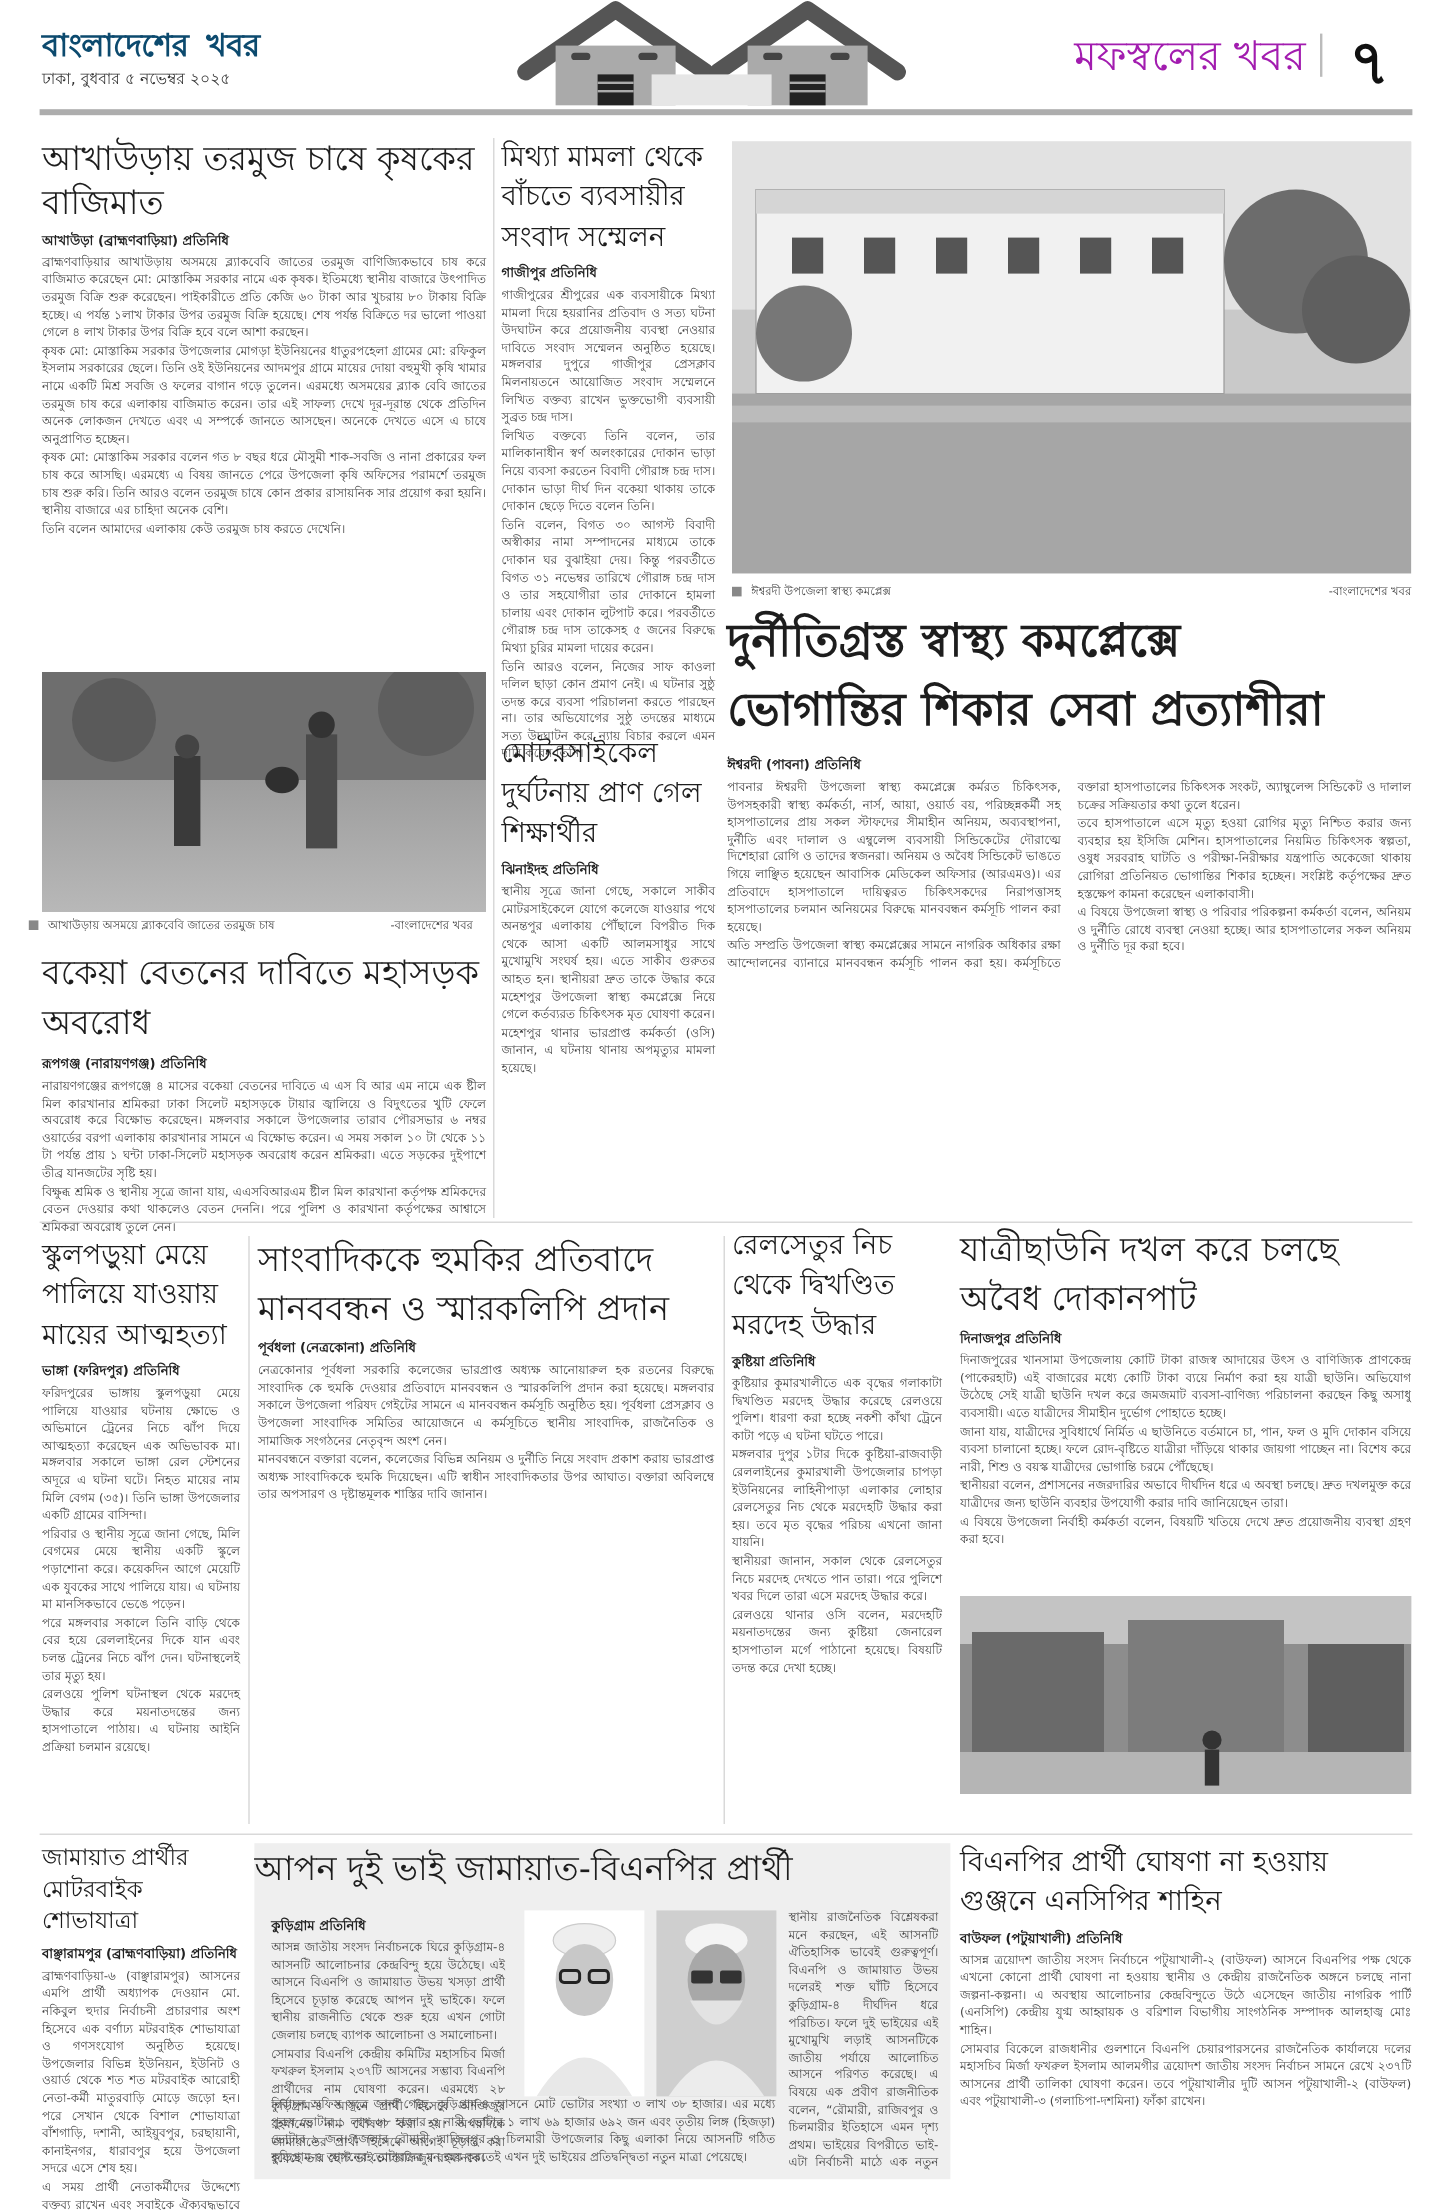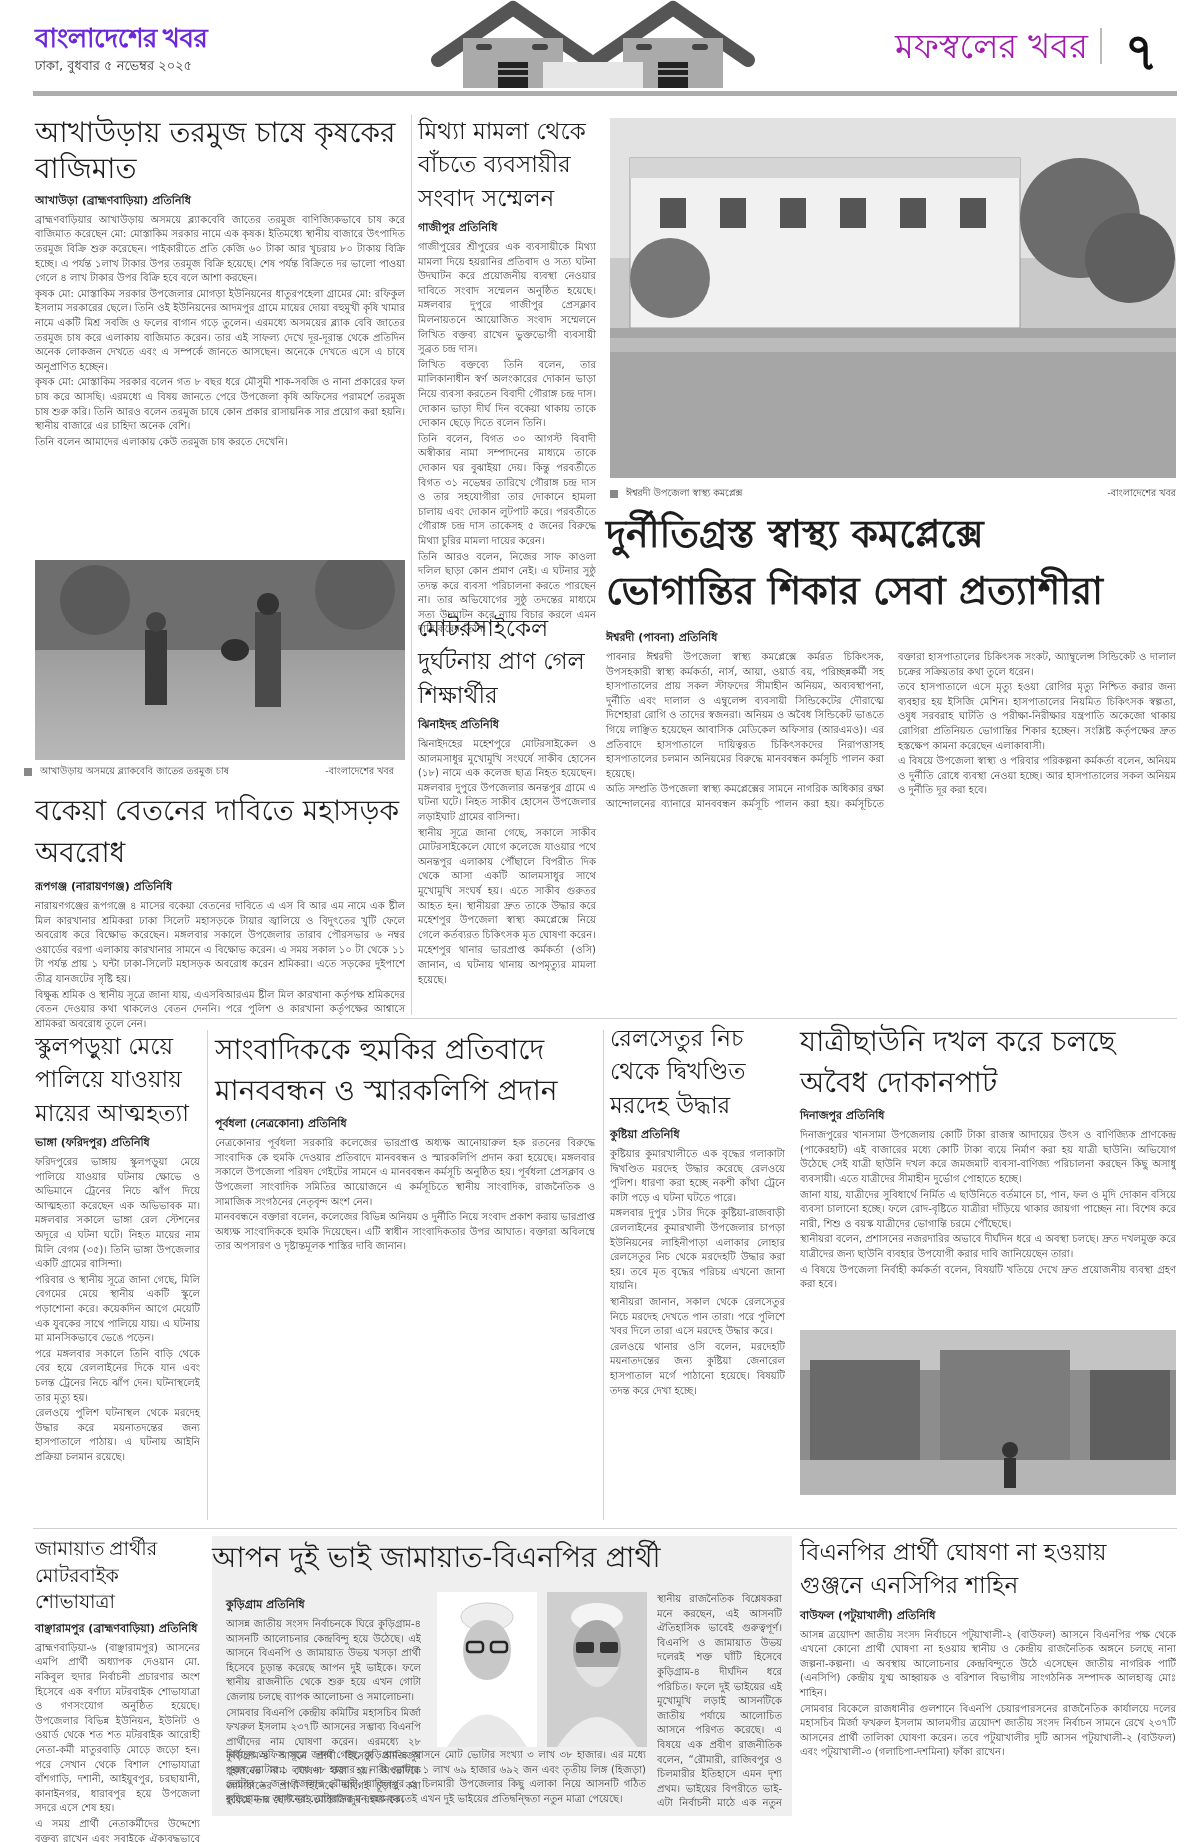--- a/index.html
+++ b/index.html
@@ -2,21 +2,21 @@
 <html><head>
 <meta charset="utf-8">
 <style>
   * { box-sizing: border-box; margin: 0; padding: 0; }
   html, body { width: 1200px; height: 1842px; background: #ffffff; overflow: hidden; }
   body { font-family: "DejaVu Sans", sans-serif; color: #222; position: relative; }
 
   .abs { position: absolute; }
 
   
-  .logo { left: 35px; top: 18px; font-size: 26px; font-weight: bold; color: #6d28d9; letter-spacing: -0.5px; font-family: Liberation Serif, serif; }
+  .logo { left: 35px; top: 18px; font-size: 26px; font-weight: bold; color: #0c4a6e; letter-spacing: -0.5px; font-family: Liberation Mono, monospace; }
   .dateline { left: 35px; top: 56px; font-size: 13px; color: #333; }
   .section-title { right: 112px; top: 20px; font-size: 34px; color: #a21caf; font-family: "DejaVu Serif", serif; }
   .page-sep { right: 98px; top: 28px; width: 2px; height: 36px; background: #bbb; }
   .page-num { right: 42px; top: 12px; font-size: 52px; font-weight: bold; color: #111; font-family: "DejaVu Serif", serif; }
   .house { left: 428px; top: 0; width: 330px; height: 88px; }
   .rule-top { left: 33px; right: 23px; top: 91px; height: 5px; background: #adadad; }
 
   
   .hl { color: #1d1d1d; font-family: "DejaVu Sans", sans-serif; font-weight: normal; line-height: 1.3; }
   .hl-xl { font-size: 38px; line-height: 1.5; font-weight: bold; font-family: "DejaVu Serif", serif; }
@@ -113,21 +113,20 @@
     <p>লিখিত বক্তব্যে তিনি বলেন, তার মালিকানাধীন স্বর্ণ অলংকারের দোকান ভাড়া নিয়ে ব্যবসা করতেন বিবাদী গৌরাঙ্গ চন্দ্র দাস। দোকান ভাড়া দীর্ঘ দিন বকেয়া থাকায় তাকে দোকান ছেড়ে দিতে বলেন তিনি।</p>
     <p>তিনি বলেন, বিগত ৩০ আগস্ট বিবাদী অস্বীকার নামা সম্পাদনের মাধ্যমে তাকে দোকান ঘর বুঝাইয়া দেয়। কিন্তু পরবর্তীতে বিগত ৩১ নভেম্বর তারিখে গৌরাঙ্গ চন্দ্র দাস ও তার সহযোগীরা তার দোকানে হামলা চালায় এবং দোকান লুটপাট করে। পরবর্তীতে গৌরাঙ্গ চন্দ্র দাস তাকেসহ ৫ জনের বিরুদ্ধে মিথ্যা চুরির মামলা দায়ের করেন।</p>
     <p>তিনি আরও বলেন, নিজের সাফ কাওলা দলিল ছাড়া কোন প্রমাণ নেই। এ ঘটনার সুষ্ঠু তদন্ত করে ব্যবসা পরিচালনা করতে পারছেন না। তার অভিযোগের সুষ্ঠু তদন্তের মাধ্যমে সত্য উদঘাটন করে ন্যায় বিচার করলে এমন দাবি করেন তিনি।</p>
   </div>
 </div>
 
 <div class="abs" style="left:418px; top:612px; width:178px;">
   <div class="hl hl-m" style="line-height:1.45;">মোটরসাইকেল দুর্ঘটনায় প্রাণ গেল শিক্ষার্থীর</div>
   <div class="byline">ঝিনাইদহ প্রতিনিধি</div>
   <div class="body">
-    <p>ঝিনাইদহের মহেশপুরে মোটরসাইকেল ও আলমসাধুর মুখোমুখি সংঘর্ষে সাকীব হোসেন (১৮) নামে এক কলেজ ছাত্র নিহত হয়েছেন। মঙ্গলবার দুপুরে উপজেলার অনন্তপুর গ্রামে এ ঘটনা ঘটে। নিহত সাকীব হোসেন উপজেলার লড়াইঘাট গ্রামের বাসিন্দা।</p>
     <p>স্থানীয় সূত্রে জানা গেছে, সকালে সাকীব মোটরসাইকেলে যোগে কলেজে যাওয়ার পথে অনন্তপুর এলাকায় পৌঁছালে বিপরীত দিক থেকে আসা একটি আলমসাধুর সাথে মুখোমুখি সংঘর্ষ হয়। এতে সাকীব গুরুতর আহত হন। স্থানীয়রা দ্রুত তাকে উদ্ধার করে মহেশপুর উপজেলা স্বাস্থ্য কমপ্লেক্সে নিয়ে গেলে কর্তব্যরত চিকিৎসক মৃত ঘোষণা করেন।</p>
     <p>মহেশপুর থানার ভারপ্রাপ্ত কর্মকর্তা (ওসি) জানান, এ ঘটনায় থানায় অপমৃত্যুর মামলা হয়েছে।</p>
   </div>
 </div>
 
 <div class="photo" style="left:610px; top:118px; width:566px; height:360px; background:#c9c9c9;">
   <svg width="566" height="360" viewBox="0 0 566 360">
     <rect x="0" y="0" width="566" height="140" fill="#e2e2e2"></rect>
     <rect x="20" y="40" width="390" height="170" fill="#f1f1f1" stroke="#999"></rect>
     <rect x="20" y="40" width="390" height="20" fill="#d5d5d5"></rect>

